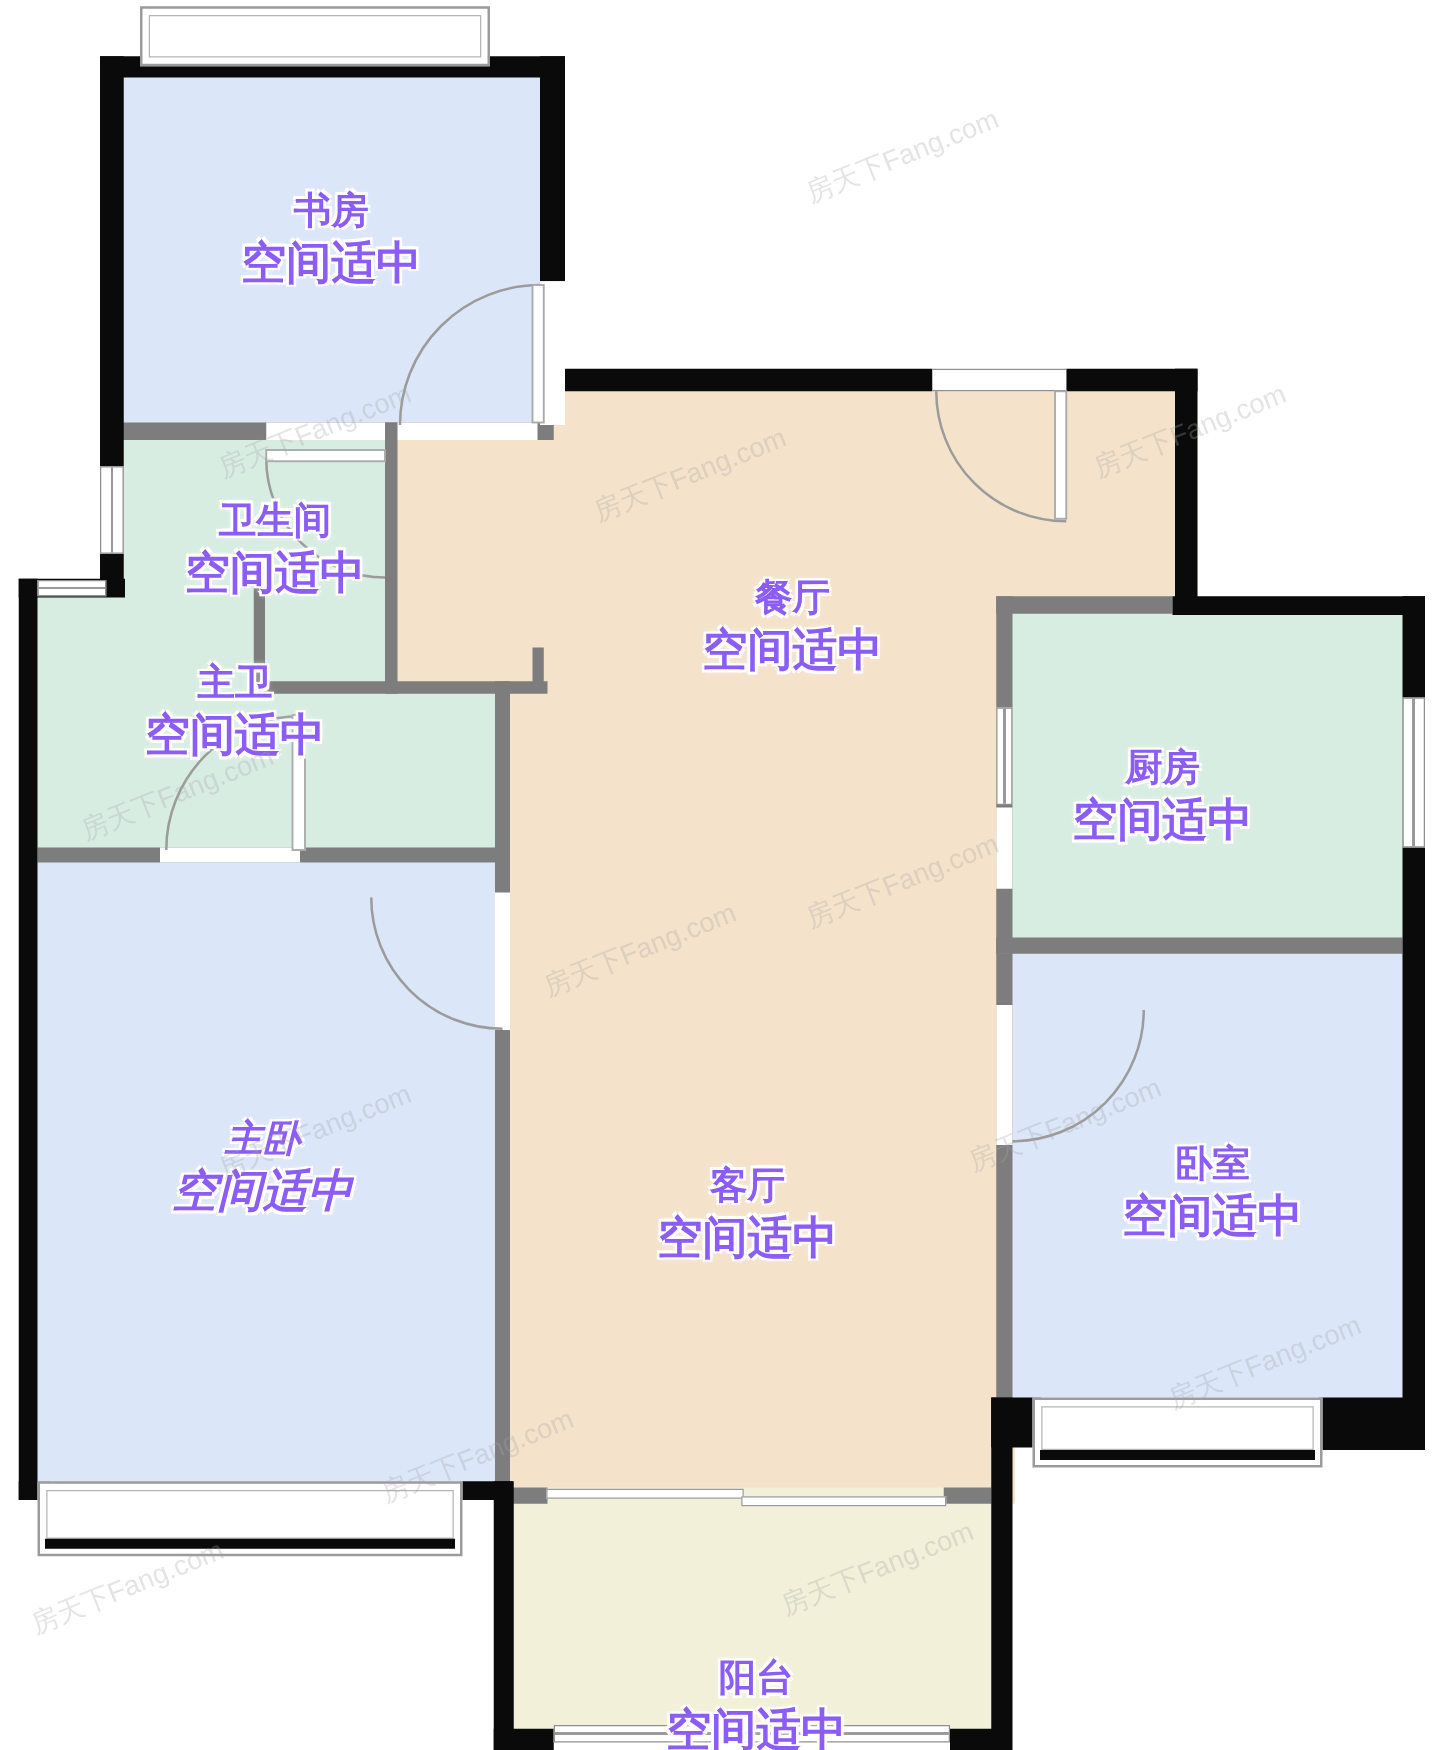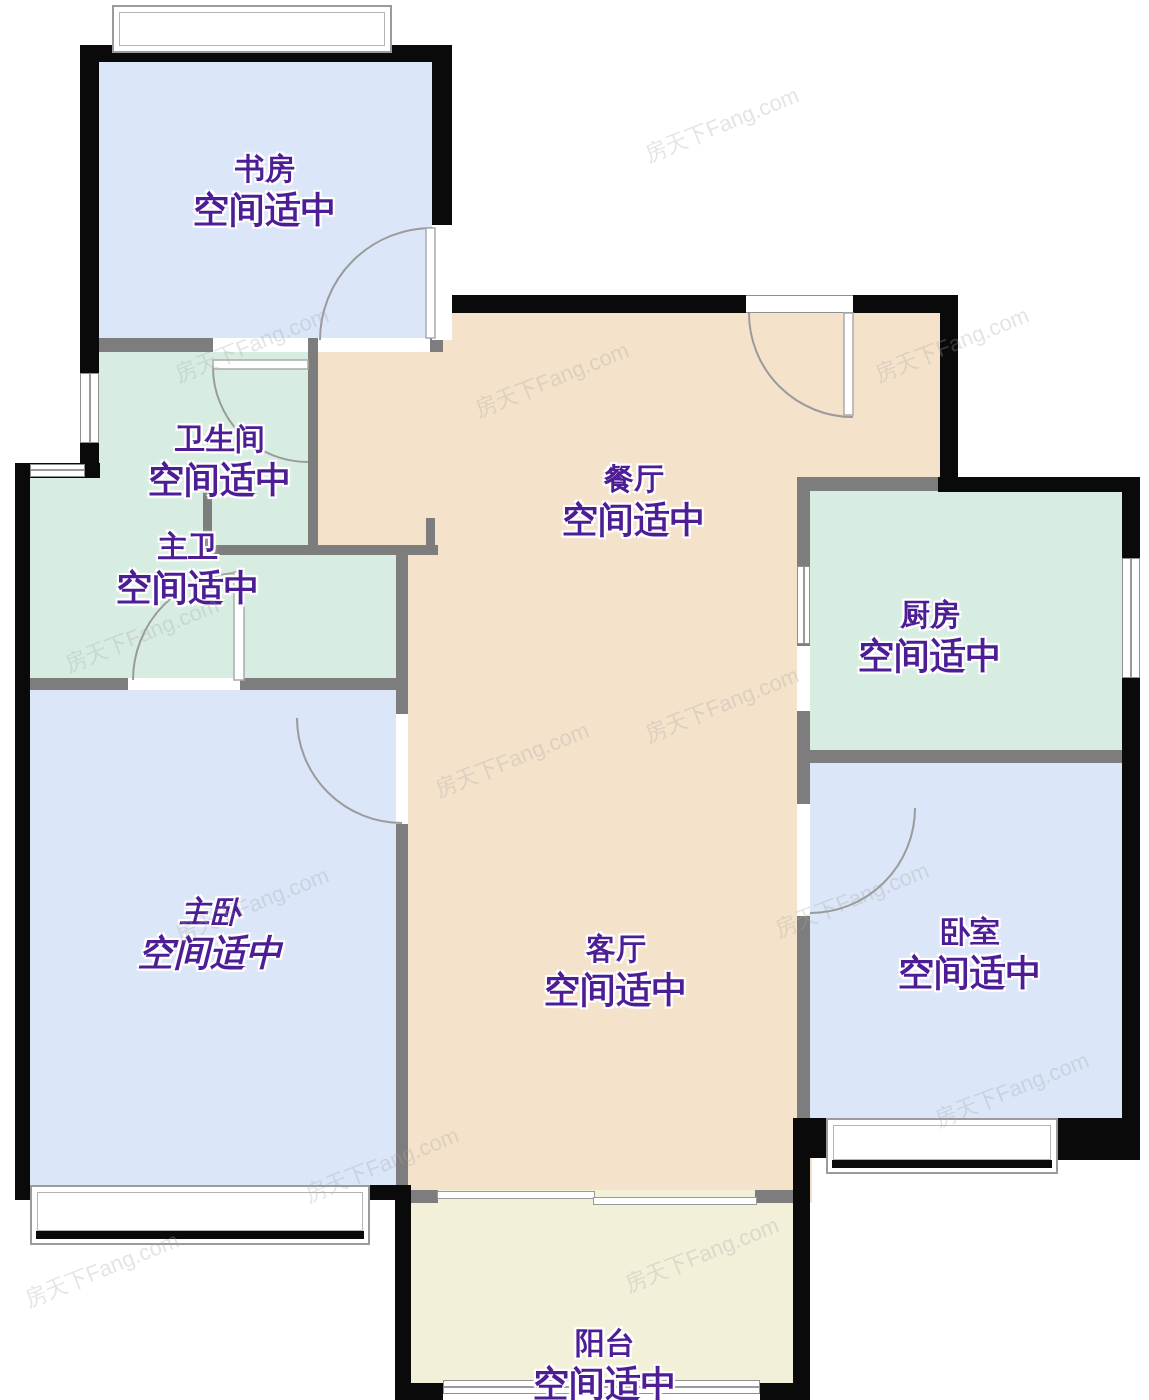--- a/index.html
+++ b/index.html
@@ -15,21 +15,21 @@
   .gap{position:absolute;background:#ffffff;}
   .win{position:absolute;background:#ffffff;box-sizing:border-box;border:1px solid #8f8f8f;}
   .win-v{background-image:linear-gradient(90deg,transparent calc(50% - 1px),#9a9a9a calc(50% - 1px),#9a9a9a calc(50% + 1px),transparent calc(50% + 1px));}
   .win-h{background-image:linear-gradient(0deg,transparent calc(50% - 1px),#9a9a9a calc(50% - 1px),#9a9a9a calc(50% + 1px),transparent calc(50% + 1px));}
   .bay{position:absolute;background:#ffffff;border:2px solid #9b9b9b;box-sizing:border-box;}
   .bay-inner{position:absolute;left:5px;right:5px;top:5px;bottom:12px;border:1px solid #b5b5b5;}
   .bay-black{position:absolute;left:4px;right:4px;bottom:4px;height:8px;background:#0a0a0a;}
   .slide{position:absolute;background:#fff;border:1px solid #9a9a9a;box-sizing:border-box;}
   .doors{position:absolute;left:0;top:0;z-index:5;}
   .room-label{position:absolute;z-index:6;text-align:center;transform:translateX(-50%);
-      color:#4c1d95;font-weight:bold;white-space:nowrap;
+      color:#8b5cf6;font-weight:bold;white-space:nowrap;
       text-shadow:-2px -2px 0 #fff,2px -2px 0 #fff,-2px 2px 0 #fff,2px 2px 0 #fff,0 0 5px #fff;}
   .room-label .rn{font-size:30px;line-height:38px;}
   .room-label .rs{font-size:36px;line-height:44px;}
   .wm{position:absolute;z-index:7;color:rgba(165,165,165,0.30);font-size:22px;
       transform:rotate(-22deg);white-space:nowrap;pointer-events:none;}
   .z2{z-index:2}.z3{z-index:3}.z4{z-index:4}
 </style>
 </head>
 <body>
 
@@ -125,41 +125,41 @@
       <rect x="844" y="313" width="9" height="102"></rect>
       <rect x="213" y="360" width="95" height="9"></rect>
       <rect x="234" y="572" width="10" height="108"></rect>
     </g>
   </svg>
 
   <div class="room-label" style="left:265px;top:150px;">
     <div class="rn">书房</div>
     <div class="rs">空间适中</div>
   </div>
-  <div class="room-label" style="left:220px;top:420px;font-family:Liberation Serif, serif;">
+  <div class="room-label" style="left:220px;top:398px;font-family:Liberation Serif, serif;">
     <div class="rn">卫生间</div>
     <div class="rs">空间适中</div>
   </div>
   <div class="room-label" style="left:188px;top:528px;">
     <div class="rn">主卫</div>
     <div class="rs">空间适中</div>
   </div>
   <div class="room-label" style="left:634px;top:460px;">
     <div class="rn">餐厅</div>
     <div class="rs">空间适中</div>
   </div>
   <div class="room-label" style="left:930px;top:596px;">
     <div class="rn">厨房</div>
     <div class="rs">空间适中</div>
   </div>
   <div class="room-label" style="left:210px;top:893px;font-style:italic;">
     <div class="rn">主卧</div>
     <div class="rs">空间适中</div>
   </div>
-  <div class="room-label" style="left:598px;top:930px;margin-left:18px;">
+  <div class="room-label" style="left:598px;top:930px;">
     <div class="rn">客厅</div>
     <div class="rs">空间适中</div>
   </div>
   <div class="room-label" style="left:970px;top:913px;font-family:Liberation Serif, serif;">
     <div class="rn">卧室</div>
     <div class="rs">空间适中</div>
   </div>
   <div class="room-label" style="left:605px;top:1324px;">
     <div class="rn">阳台</div>
     <div class="rs">空间适中</div>

